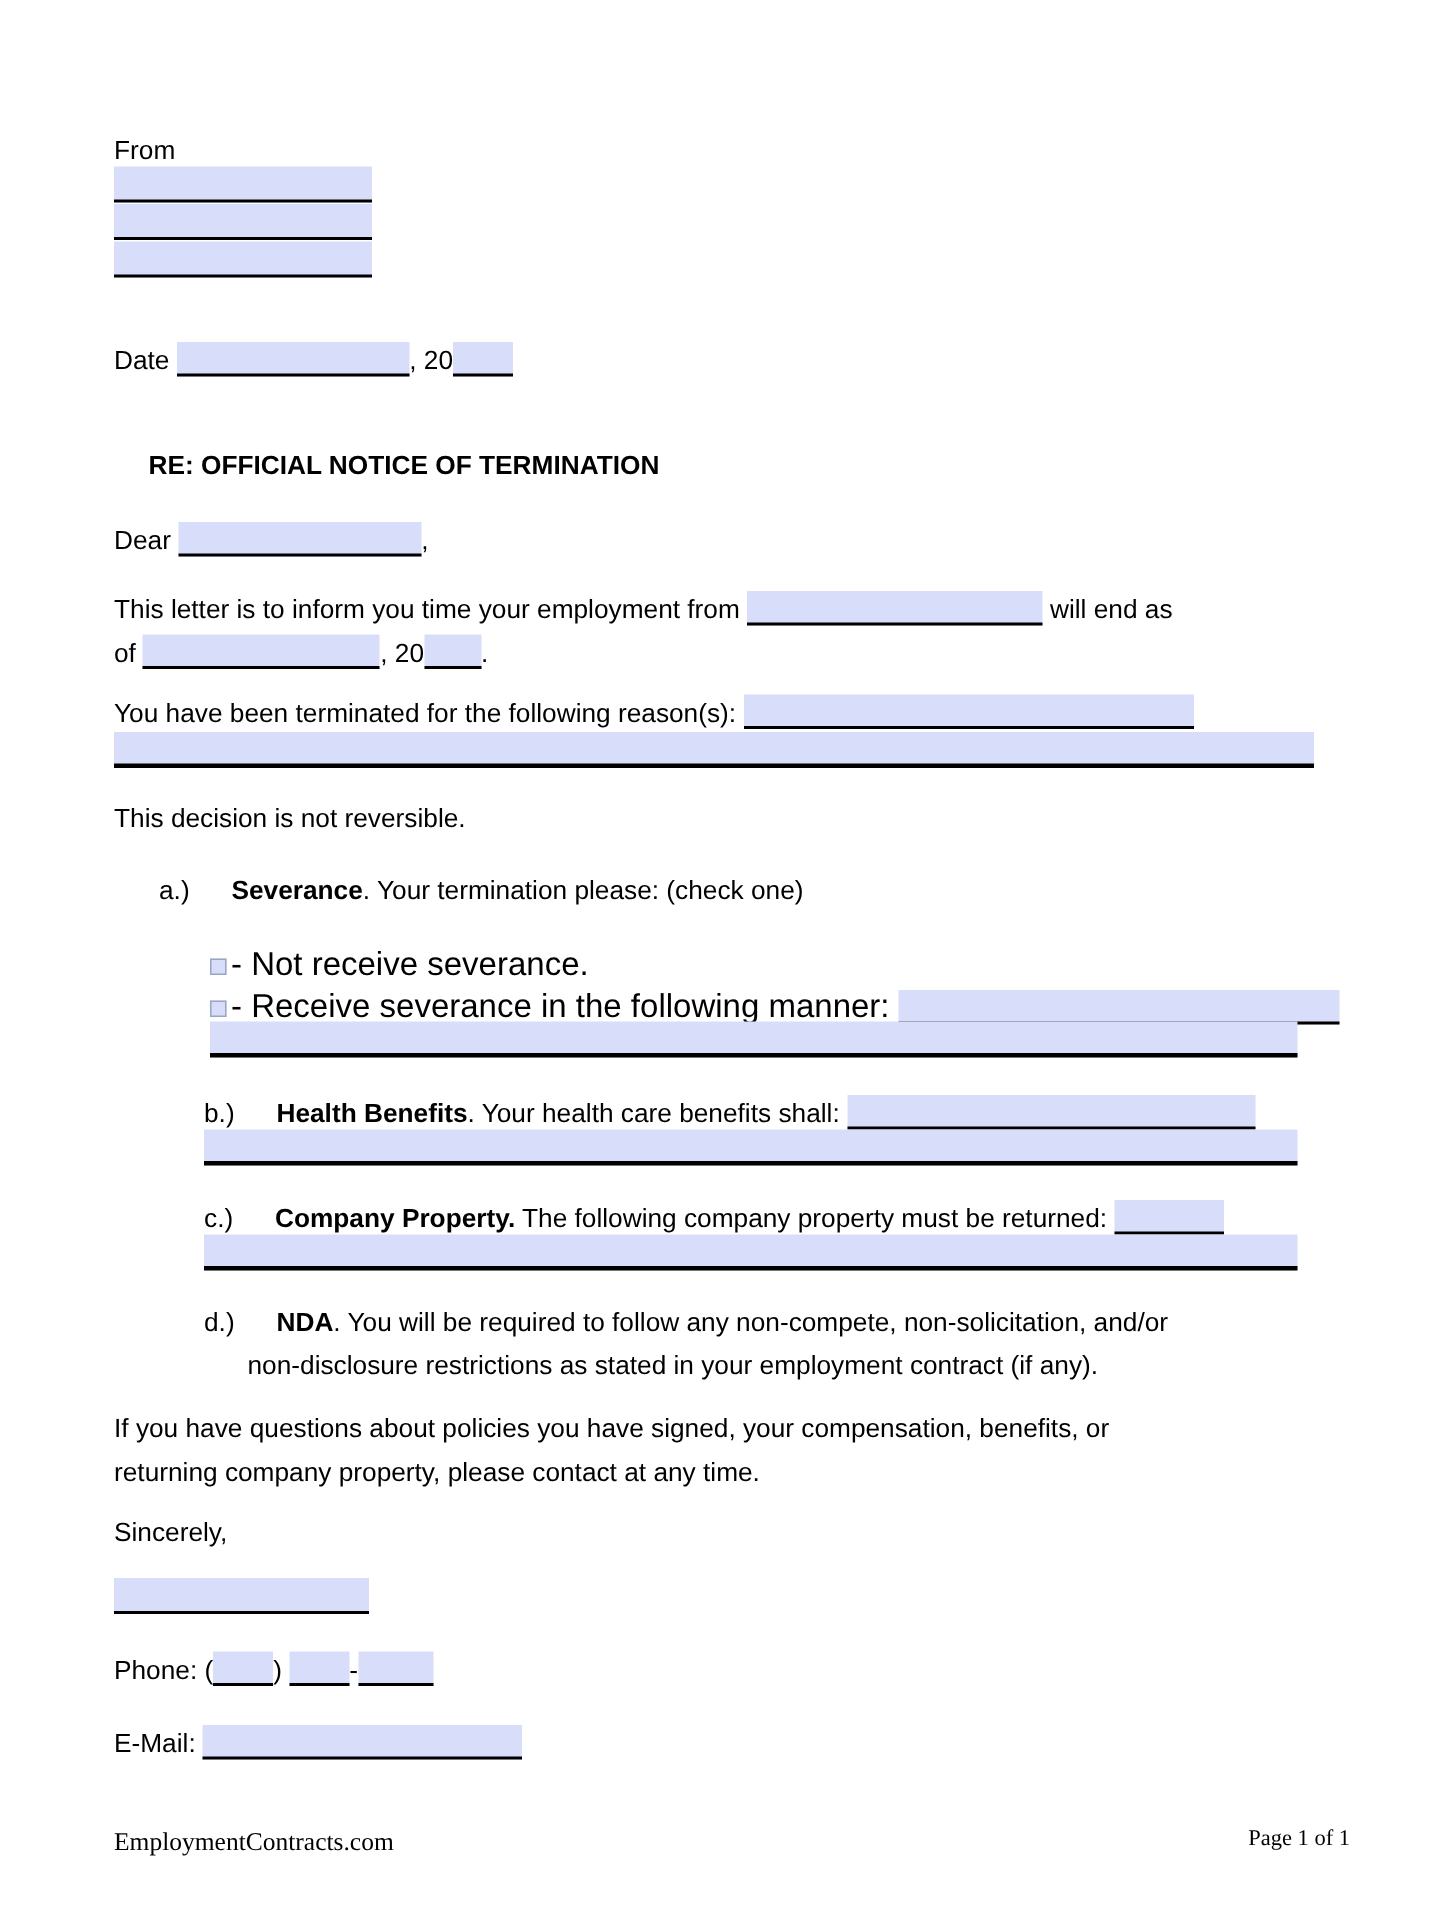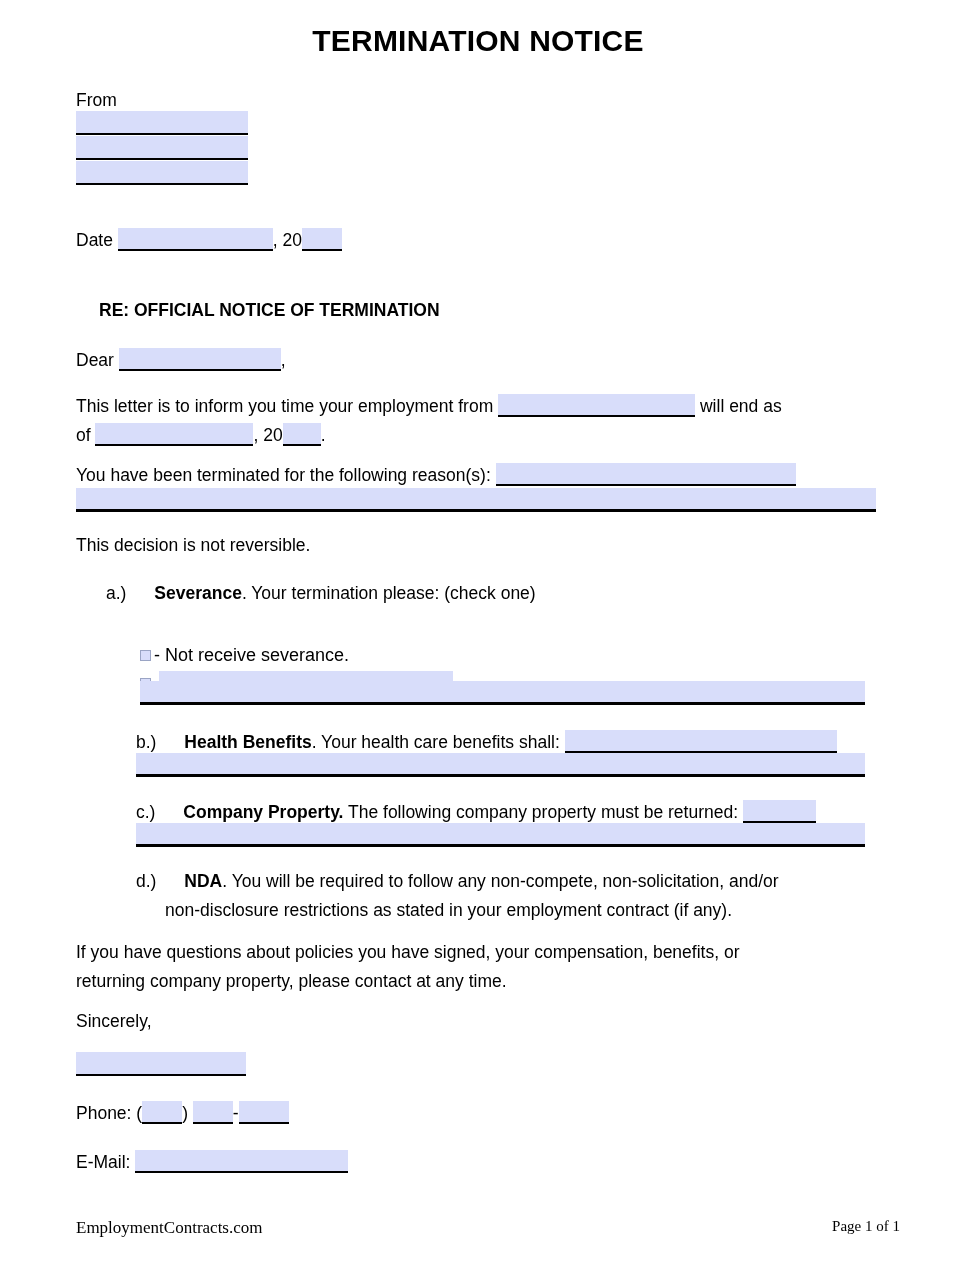--- a/index.html
+++ b/index.html
@@ -92,23 +92,22 @@
   }
 
   
   .item {
     position: absolute;
     font-size: 17.5px;
     line-height: 29px;
   }
   .item-indent {
     position: absolute;
-    font-size: 18px;
+    font-size: 22px;
     line-height: 29px;
-    margin-top: 13px;
   }
 
   
   .footer-left {
     position: absolute;
     left: 76px;
     top: 1218px;
     font-family: "Liberation Serif", serif;
     font-size: 17px;
   }
@@ -118,21 +117,20 @@
     top: 1218px;
     font-family: "Liberation Serif", serif;
     font-size: 15px;
   }
 </style>
 </head>
 <body>
 
 <div class="page">
 
-  <div class="doc-title">TERMINATION NOTICE</div>
 
   <div class="row" style="left:76px; top:88px;">From</div>
 
   <div class="from-line" style="top:111px;"></div>
   <div class="from-line" style="top:136px;"></div>
   <div class="from-line" style="top:161px;"></div>
 
   <div class="row" style="left:76px; top:228px;">
     <span>Date</span>
     <span class="blank" style="width:155px;"></span><span>, 20</span><span class="blank" style="width:40px;"></span>
@@ -164,21 +162,21 @@
   <div class="item" style="left:106px; top:579px;">
     <span>a.)</span>
     <span class="bold">Severance</span><span>. Your termination please: (check one)</span>
   </div>
 
   <div class="item-indent" style="left:140px; top:628px;">
     <span class="cb"></span><span>- Not receive severance.</span>
   </div>
 
   <div class="item-indent" style="left:140px; top:656px;">
-    <span class="cb"></span>
+    <span class="cb"></span><span>- Receive severance in the following manner:</span>
     <span class="blank" style="width:294px;"></span>
   </div>
   <div class="blank-block" style="left:140px; top:681px; width:725px;"></div>
 
   <div class="item" style="left:136px; top:728px;">
     <span>b.)</span>
     <span class="bold">Health Benefits</span><span>. Your health care benefits shall:</span>
     <span class="blank" style="width:272px;"></span>
   </div>
   <div class="blank-block" style="left:136px; top:753px; width:729px;"></div>

